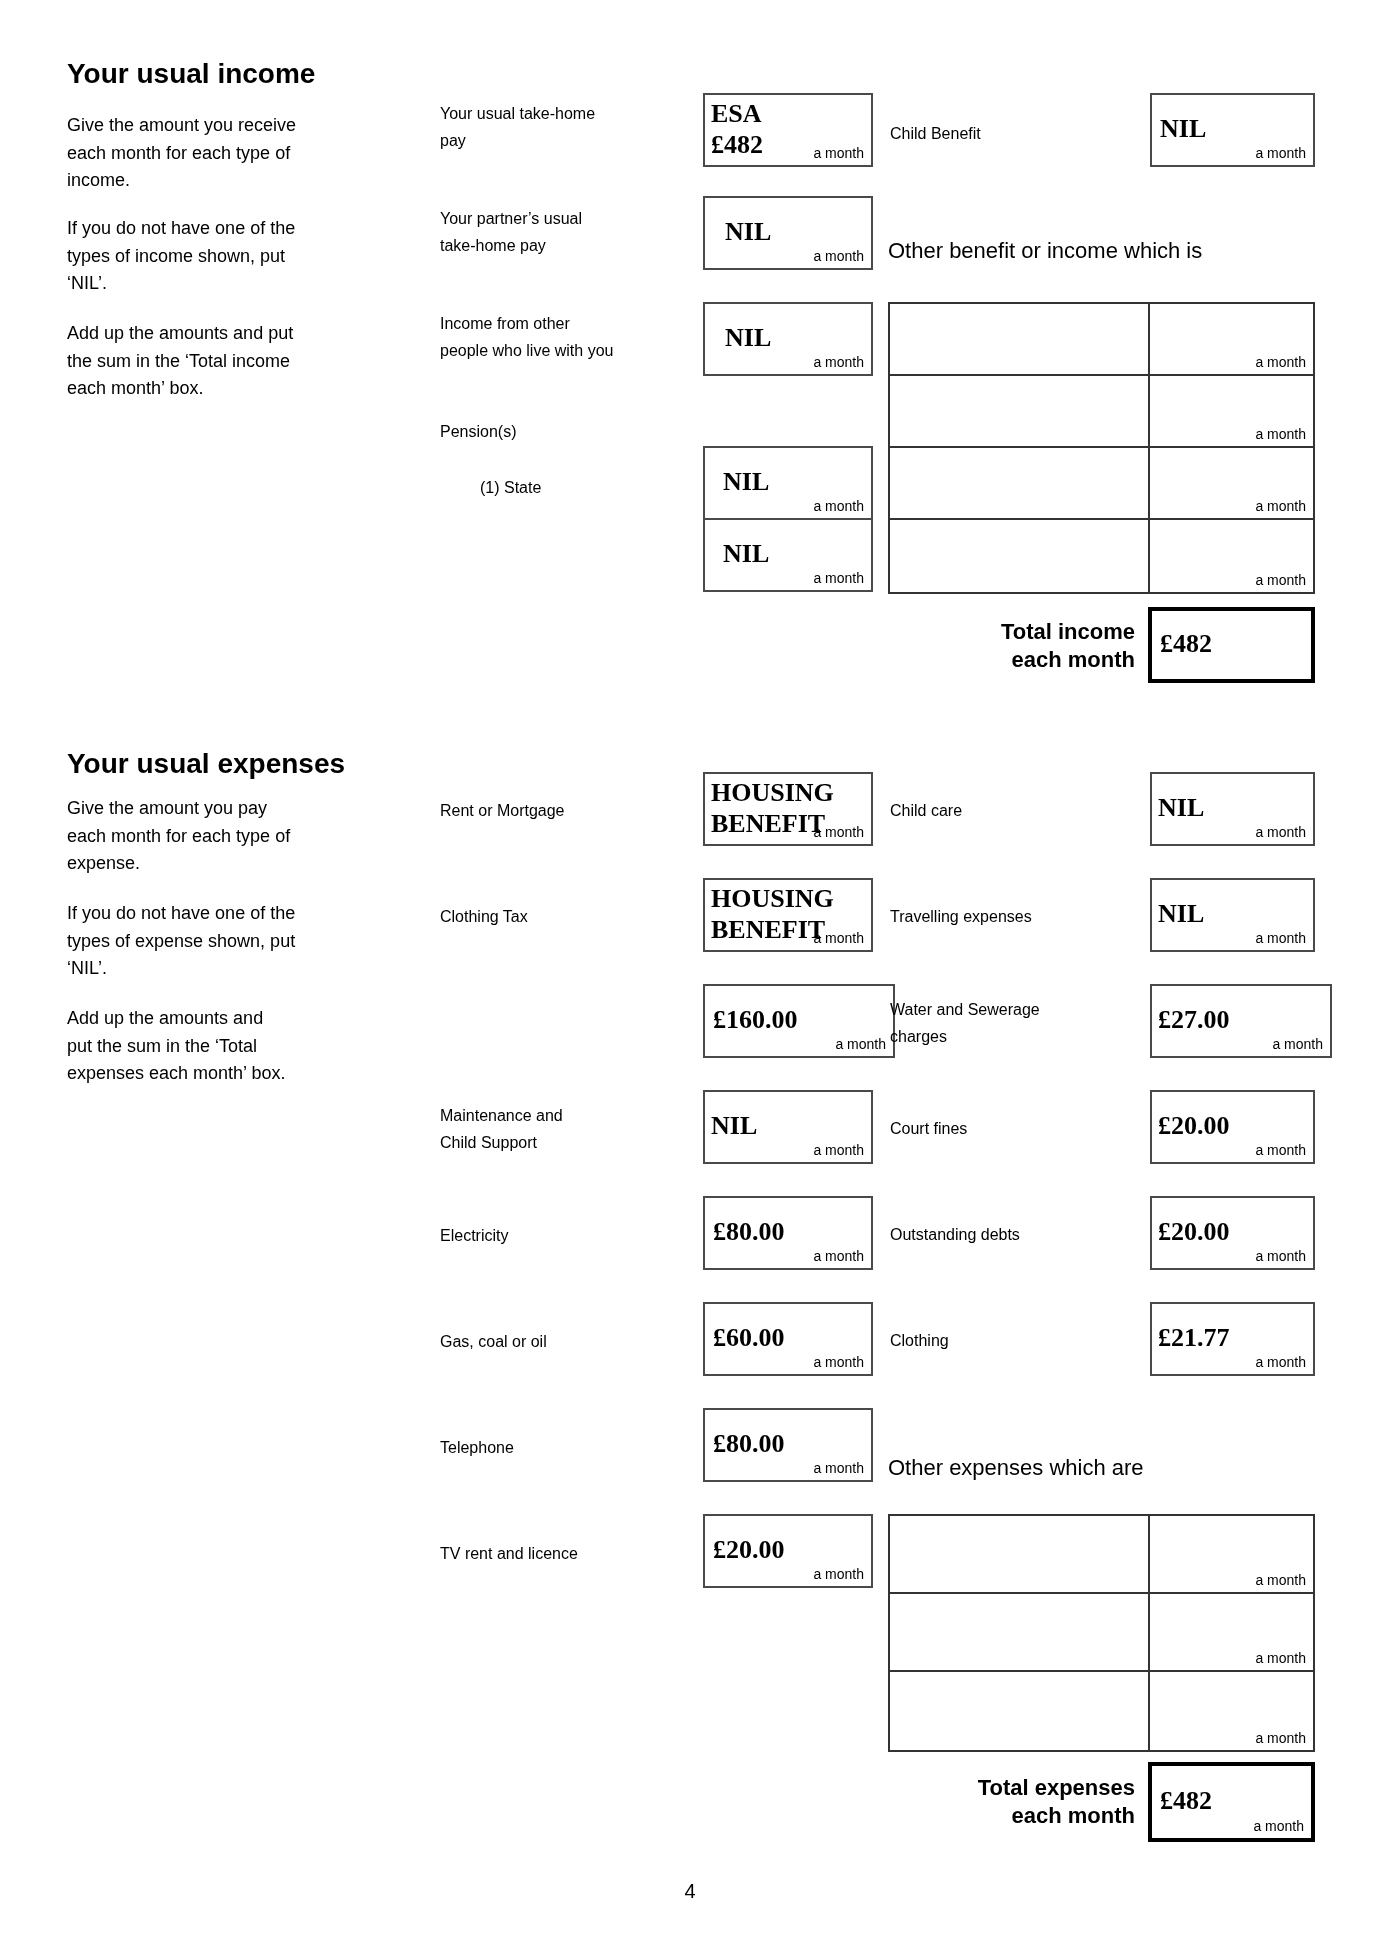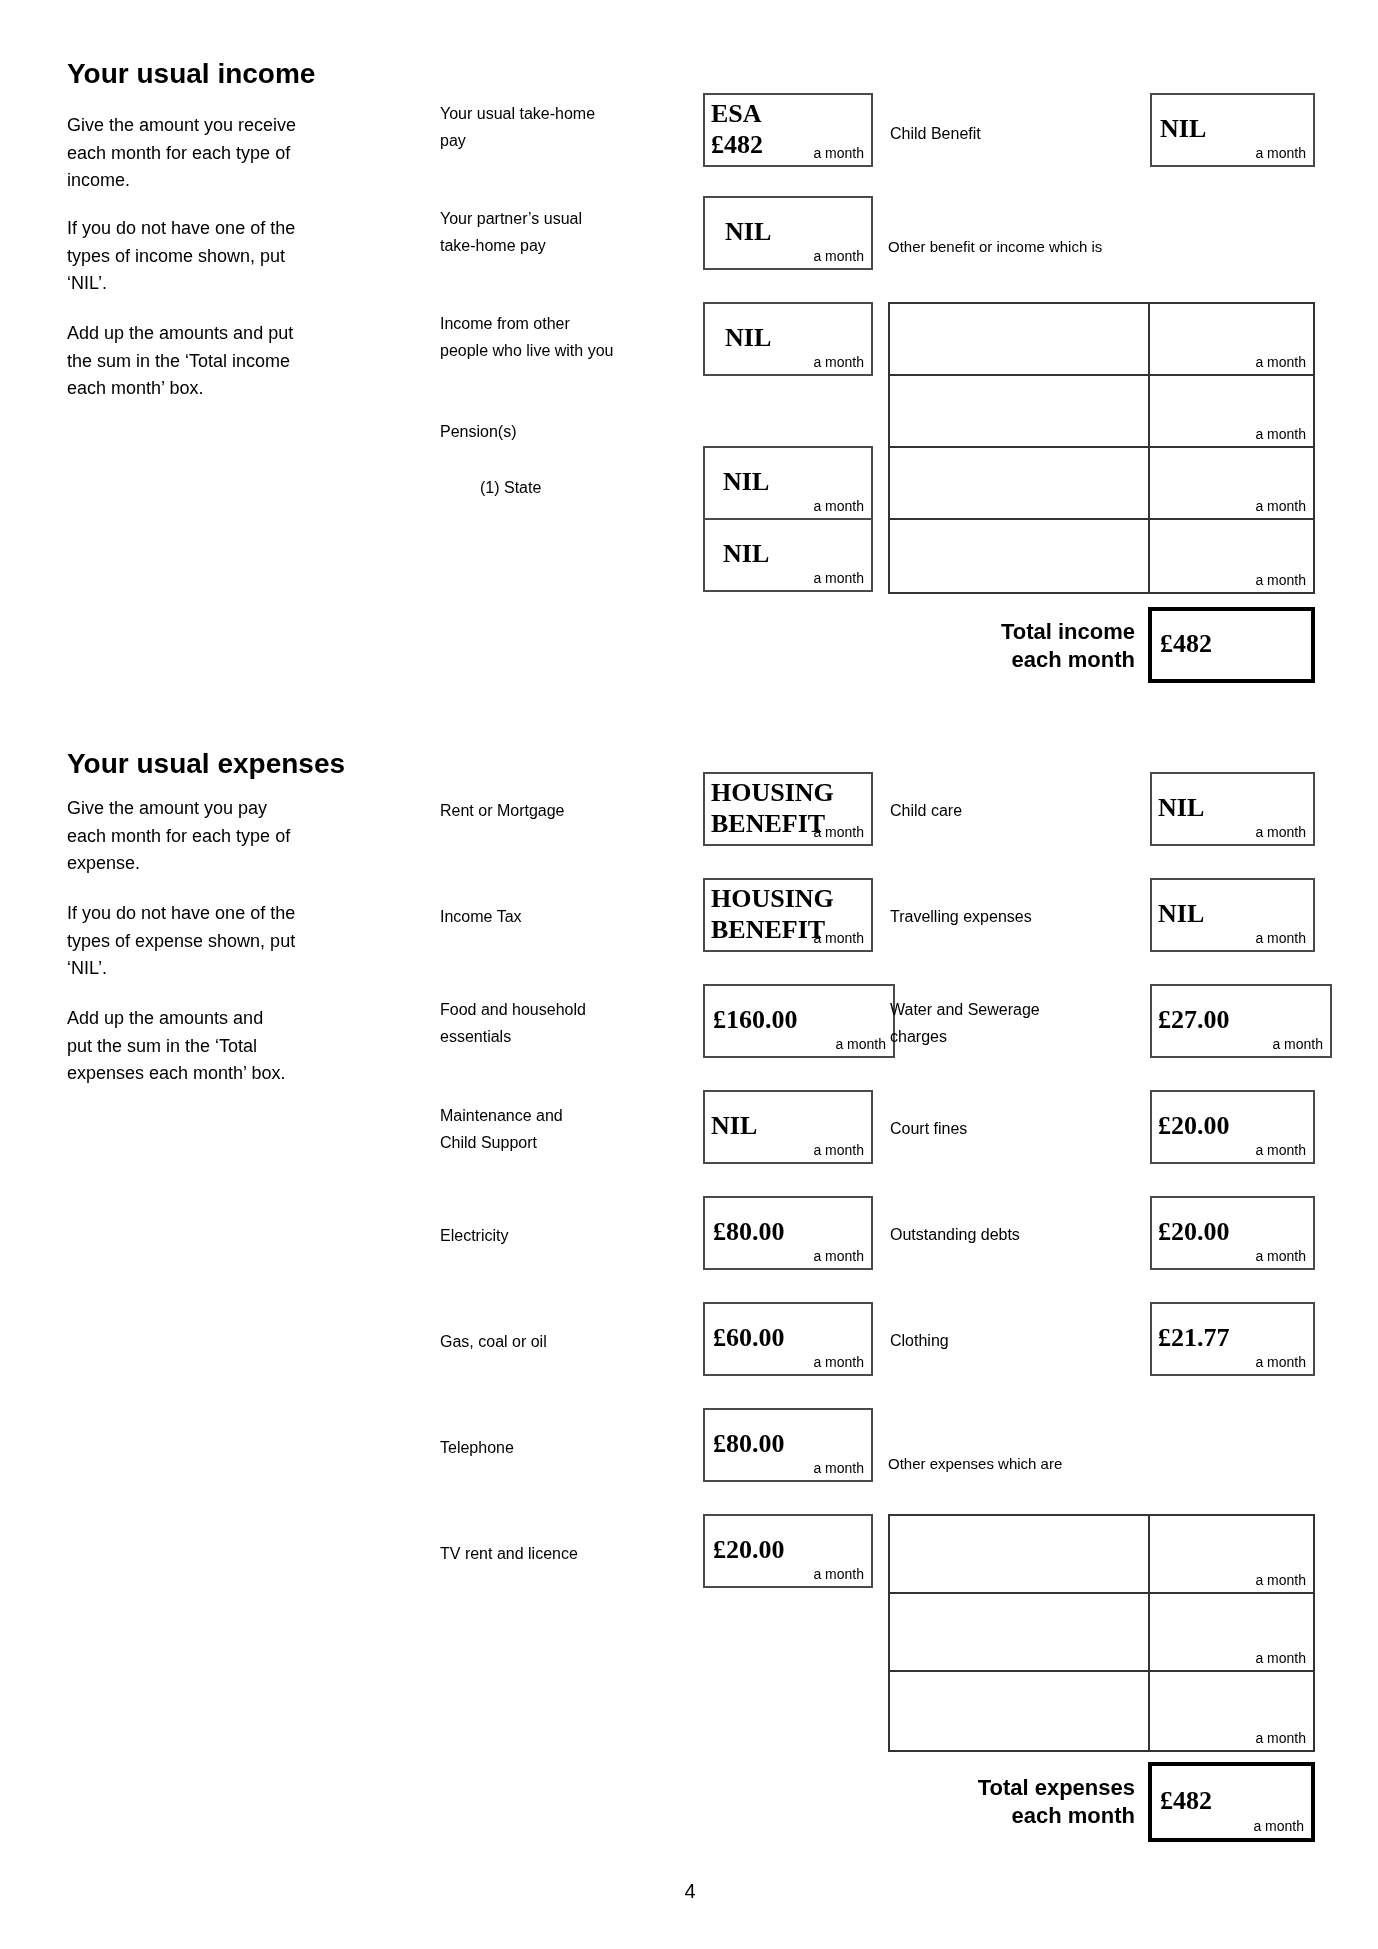--- a/index.html
+++ b/index.html
@@ -5,21 +5,21 @@
   html,body{margin:0;padding:0;background:#fff;}
   .page{
     position:relative;width:1378px;height:1949px;background:#ffffff;
     font-family:"Liberation Sans",sans-serif;color:#000;overflow:hidden;
   }
   .abs{position:absolute;}
   .h1{font-weight:bold;font-size:28px;line-height:32px;white-space:pre-line;}
   .para{font-size:18px;line-height:27.5px;white-space:pre-line;width:345px;}
   .lbl{font-size:16px;line-height:27px;white-space:pre-line;}
   .hang{padding-left:34px;text-indent:-34px;}
-  .heading-inline{font-size:15px;white-space:nowrap;}
+  .heading-inline{font-size:22px;white-space:nowrap;}
   .fbox{
     position:absolute;border:2px solid #4a4a4a;background:#fff;box-sizing:border-box;
   }
   .fbox .val{
     position:absolute;left:8px;top:50%;transform:translateY(-52%);
     font-family:"Liberation Serif",serif;font-weight:bold;font-size:26px;
     white-space:pre-line;z-index:2;line-height:30px;
   }
   .fbox .val.two{top:3px;transform:none;line-height:31px;left:6px;}
   .unit{
@@ -124,23 +124,21 @@
 each month for each type of
 expense.</div>
   <div class="abs para" style="left:67px;top:900px;">If you do not have one of the
 types of expense shown, put
 ‘NIL’.</div>
   <div class="abs para" style="left:67px;top:1005px;">Add up the amounts and
 put the sum in the ‘Total
 expenses each month’ box.</div>
 
   <div class="abs lbl" style="left:440px;top:797px;">Rent or Mortgage</div>
-  <div class="abs lbl" style="left:440px;top:903px;">Income Tax</div>
-  <div class="abs lbl" style="left:440px;top:996px;width:265px;">Food and household
-essentials</div>
+  <div class="abs lbl" style="left:440px;top:903px;">Clothing Tax</div>
   <div class="abs lbl" style="left:440px;top:1102px;width:265px;">Maintenance and
 Child Support</div>
   <div class="abs lbl" style="left:440px;top:1222px;">Electricity</div>
   <div class="abs lbl" style="left:440px;top:1328px;">Gas, coal or oil</div>
   <div class="abs lbl" style="left:440px;top:1434px;">Telephone</div>
   <div class="abs lbl" style="left:440px;top:1540px;">TV rent and licence</div>
 
   <div class="fbox" style="left:703px;top:772px;width:170px;height:74px;">
     <span class="val two">HOUSING
 BENEFIT</span>

